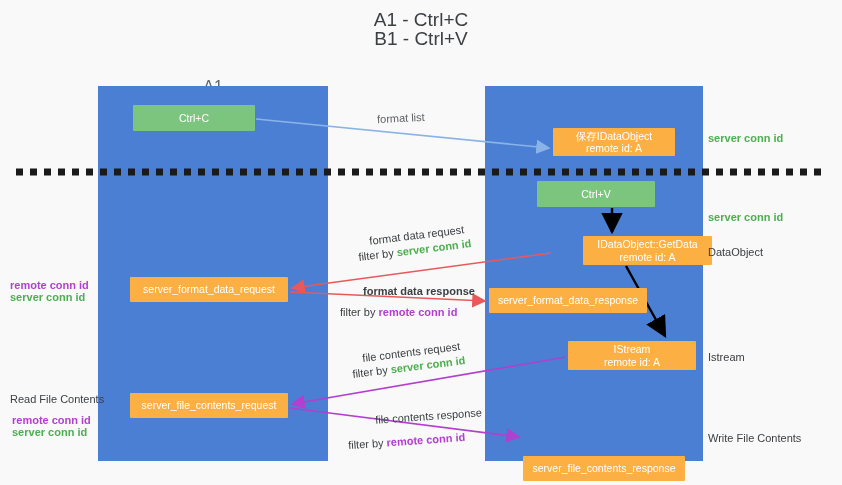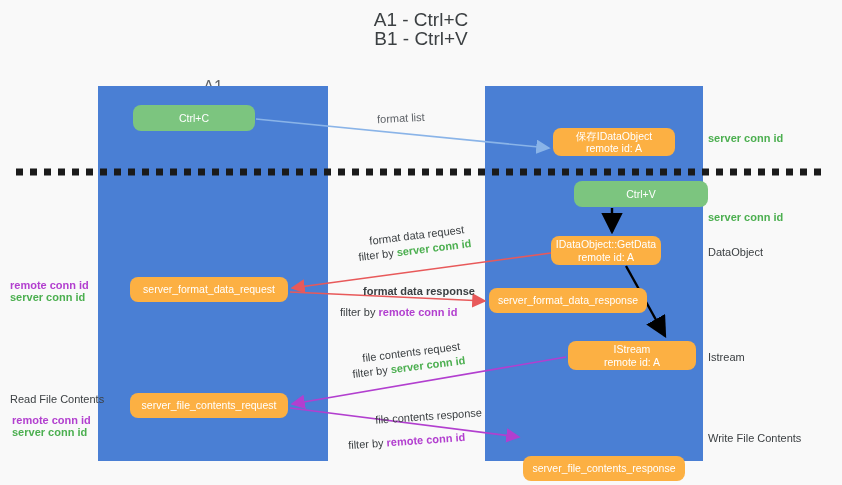--- a/index.html
+++ b/index.html
@@ -31,30 +31,30 @@
   
   .lane{position:absolute;background:#4a7fd4;}
   #lane-a1{left:98px;top:86px;width:230px;height:375px;}
   #lane-b1{left:485px;top:86px;width:218px;height:375px;}
 
   
   .box{
     position:absolute;box-sizing:border-box;
     display:flex;flex-direction:column;align-items:center;justify-content:center;
     color:#ffffff;font-size:10.5px;line-height:12.5px;text-align:center;
-    border-radius:8px;
+    border-radius:1px;
   }
   .box.green{background:#7cc57f;}
   .box.orange{background:#fcb043;}
   .box .l2{font-size:10.5px;}
 
   #box-ctrlc{left:133px;top:105px;width:122px;height:26px;}
   #box-idataobject{left:553px;top:128px;width:122px;height:28px;}
-  #box-ctrlv{left:574px;top:181px;width:134px;height:26px;}
-  #box-getdata{left:551px;top:236px;width:110px;height:29px;}
+  #box-ctrlv{left:537px;top:181px;width:118px;height:26px;}
+  #box-getdata{left:583px;top:236px;width:129px;height:29px;}
   #box-fmt-req{left:130px;top:277px;width:158px;height:25px;}
   #box-fmt-resp{left:489px;top:288px;width:158px;height:25px;}
   #box-istream{left:568px;top:341px;width:128px;height:29px;}
   #box-file-req{left:130px;top:393px;width:158px;height:25px;}
   #box-file-resp{left:523px;top:424px;width:162px;height:25px;margin-top:32px;}
 
   
   .lbl{position:absolute;color:#3c4043;font-size:11px;line-height:14px;white-space:nowrap;}
   .lbl.green{color:#4caf50;font-weight:bold;}
   .lbl.purple{color:#b23fcf;font-weight:bold;}

